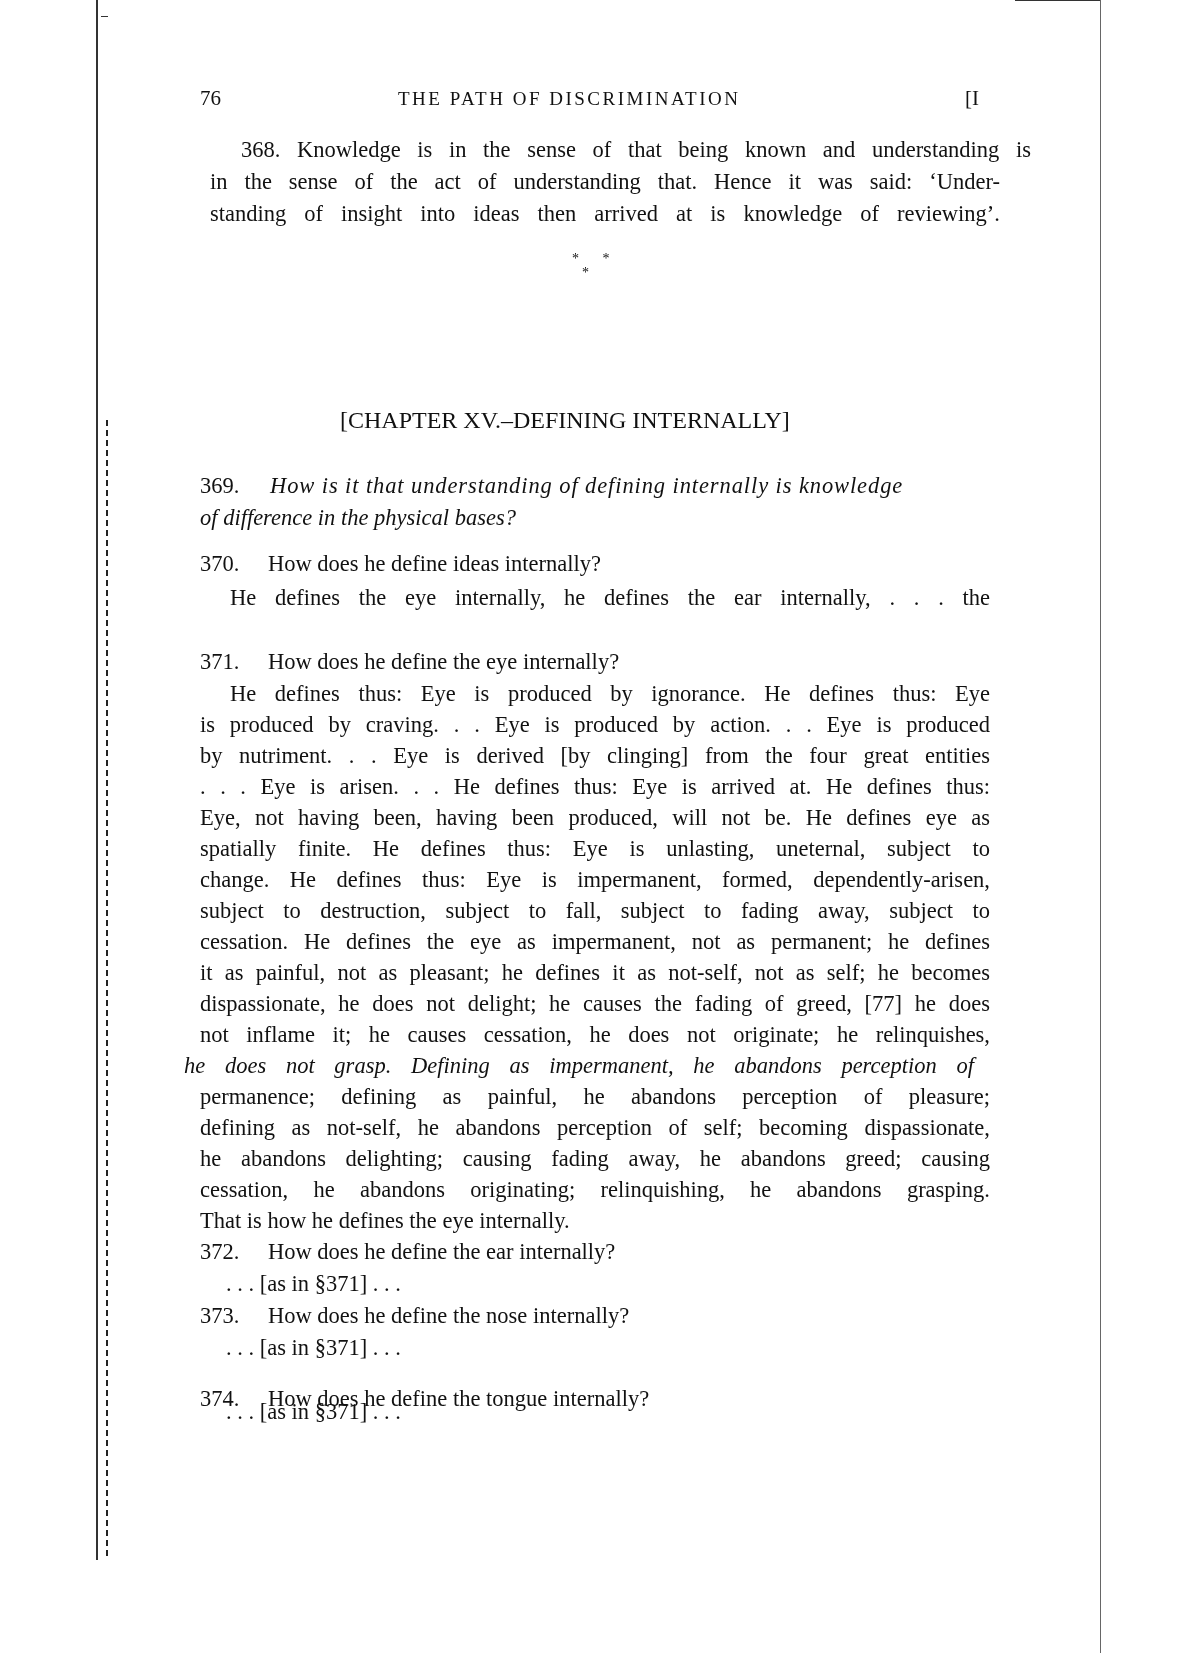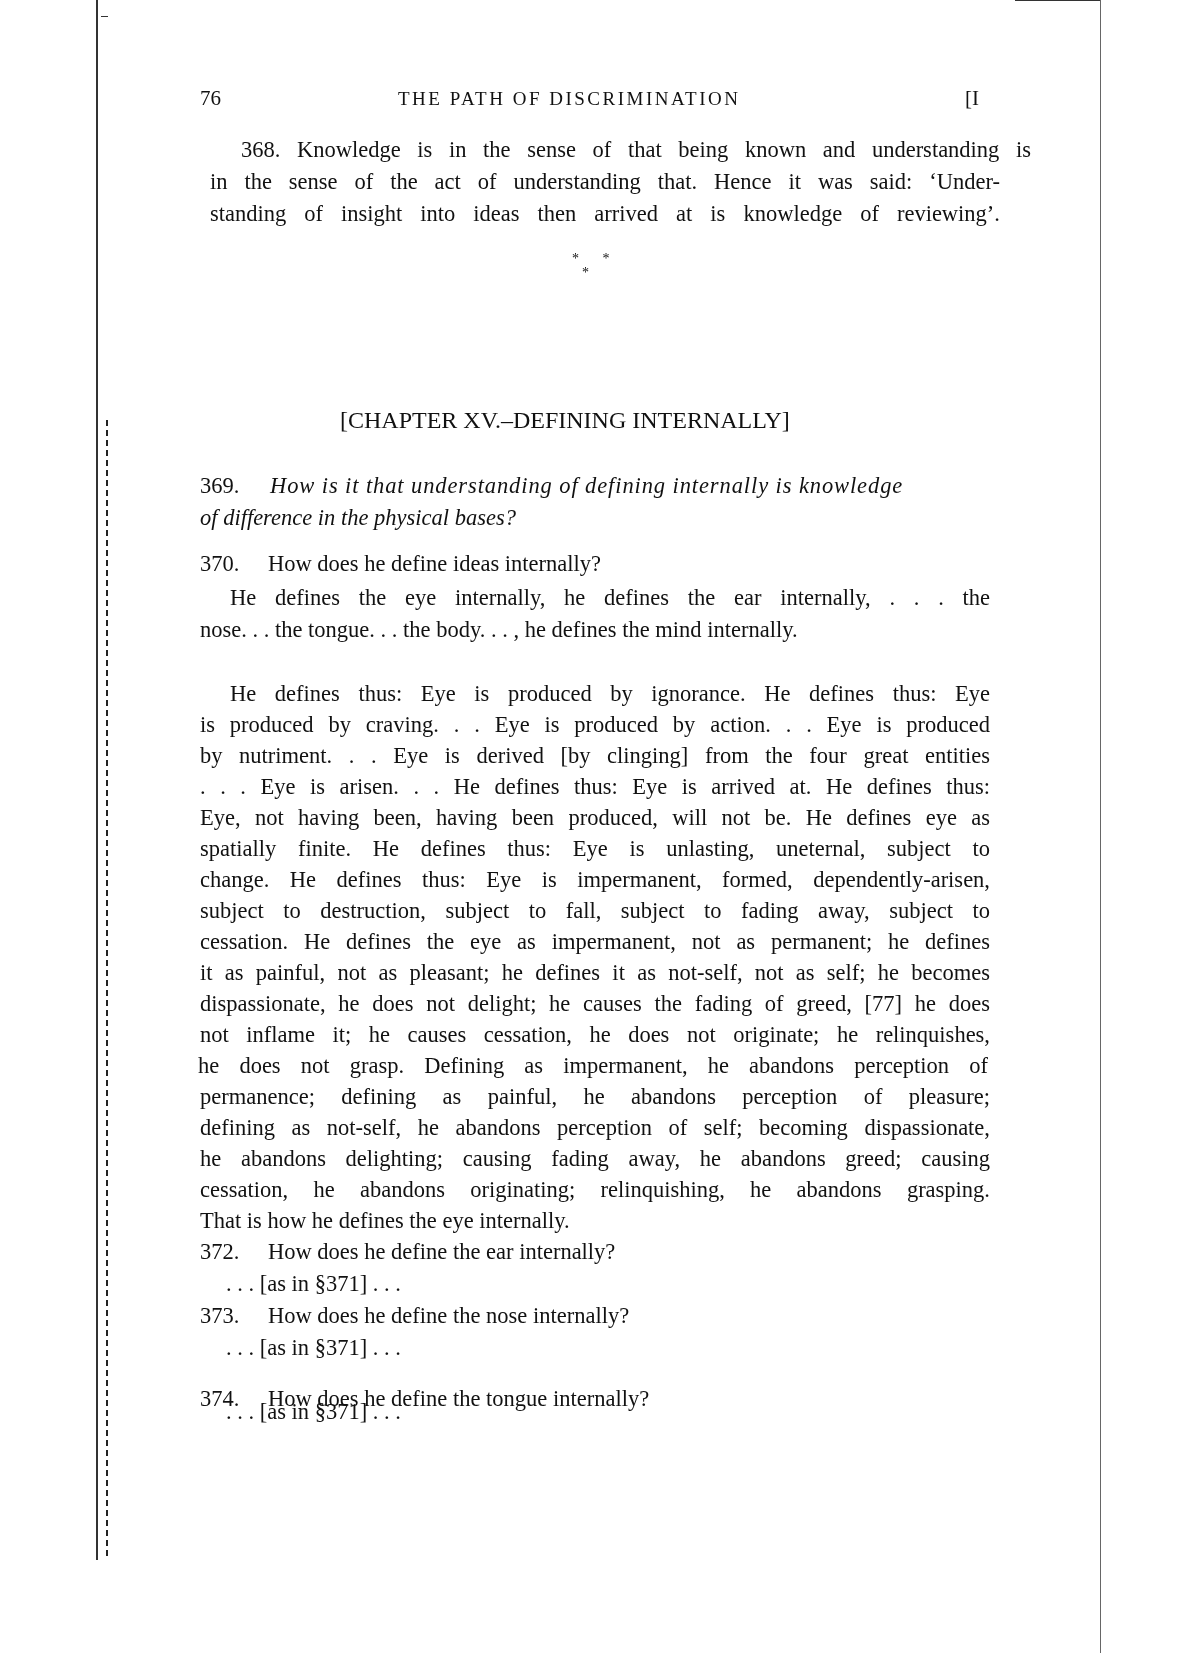--- a/index.html
+++ b/index.html
@@ -52,36 +52,38 @@
 
   <div class="line" style="top:472px; left:200px;">
     <span style="display:inline-block;width:70px;">369.</span><span class="it" style="letter-spacing:0.9px;">How is it that understanding of defining internally is knowledge</span>
   </div>
   <div class="line it" style="top:504px; left:200px;">of difference in the physical bases?</div>
 
   <div class="line" style="top:550px; left:200px;">
     <span class="num">370.</span><span>How does he define ideas internally?</span>
   </div>
   <div class="line just" style="top:584px; left:230px; width:760px;">He defines the eye internally, he defines the ear internally, . . . the</div>
-  <div class="line" style="top:616px; left:200px;">nose. . . the tongue. . . the body. . . , he defines the mind internally.</div>
 
+  <div class="line" style="top:648px; left:200px;">
+    <span class="num">371.</span><span>How does he define the eye internally?</span>
+  </div>
   <div id="ans371">
       <div class="line just" style="top: 680px; left: 230px; width: 760px;">He defines thus: Eye is produced by ignorance. He defines thus: Eye</div>
       <div class="line just" style="top: 711px; left: 200px; width: 790px;">is produced by craving. . . Eye is produced by action. . . Eye is produced</div>
       <div class="line just" style="top: 742px; left: 200px; width: 790px;">by nutriment. . . Eye is derived [by clinging] from the four great entities</div>
       <div class="line just" style="top: 773px; left: 200px; width: 790px;">. . . Eye is arisen. . . He defines thus: Eye is arrived at. He defines thus:</div>
       <div class="line just" style="top: 804px; left: 200px; width: 790px;">Eye, not having been, having been produced, will not be. He defines eye as</div>
       <div class="line just" style="top: 835px; left: 200px; width: 790px;">spatially finite. He defines thus: Eye is unlasting, uneternal, subject to</div>
       <div class="line just" style="top: 866px; left: 200px; width: 790px;">change. He defines thus: Eye is impermanent, formed, dependently-arisen,</div>
       <div class="line just" style="top: 897px; left: 200px; width: 790px;">subject to destruction, subject to fall, subject to fading away, subject to</div>
       <div class="line just" style="top: 928px; left: 200px; width: 790px;">cessation. He defines the eye as impermanent, not as permanent; he defines</div>
       <div class="line just" style="top: 959px; left: 200px; width: 790px;">it as painful, not as pleasant; he defines it as not-self, not as self; he becomes</div>
       <div class="line just" style="top: 990px; left: 200px; width: 790px;">dispassionate, he does not delight; he causes the fading of greed, [77] he does</div>
       <div class="line just" style="top: 1021px; left: 200px; width: 790px;">not inflame it; he causes cessation, he does not originate; he relinquishes,</div>
-      <div class="line just" style="top: 1052px; left: 198px; width: 790px;">he does not grasp. Defining as impermanent, he abandons perception of</div>
+      <div class="line just" style="top: 1052px; left: 184px; width: 790px; font-style: italic;">he does not grasp. Defining as impermanent, he abandons perception of</div>
       <div class="line just" style="top: 1083px; left: 200px; width: 790px;">permanence; defining as painful, he abandons perception of pleasure;</div>
       <div class="line just" style="top: 1114px; left: 200px; width: 790px;">defining as not-self, he abandons perception of self; becoming dispassionate,</div>
       <div class="line just" style="top: 1145px; left: 200px; width: 790px;">he abandons delighting; causing fading away, he abandons greed; causing</div>
       <div class="line just" style="top: 1176px; left: 200px; width: 790px;">cessation, he abandons originating; relinquishing, he abandons grasping.</div>
       <div class="line" style="top: 1207px; left: 200px; width: 790px;">That is how he defines the eye internally.</div>
     </div>
 
   <div class="line" style="top:1238px; left:200px;">
     <span class="num">372.</span><span>How does he define the ear internally?</span>
   </div>

